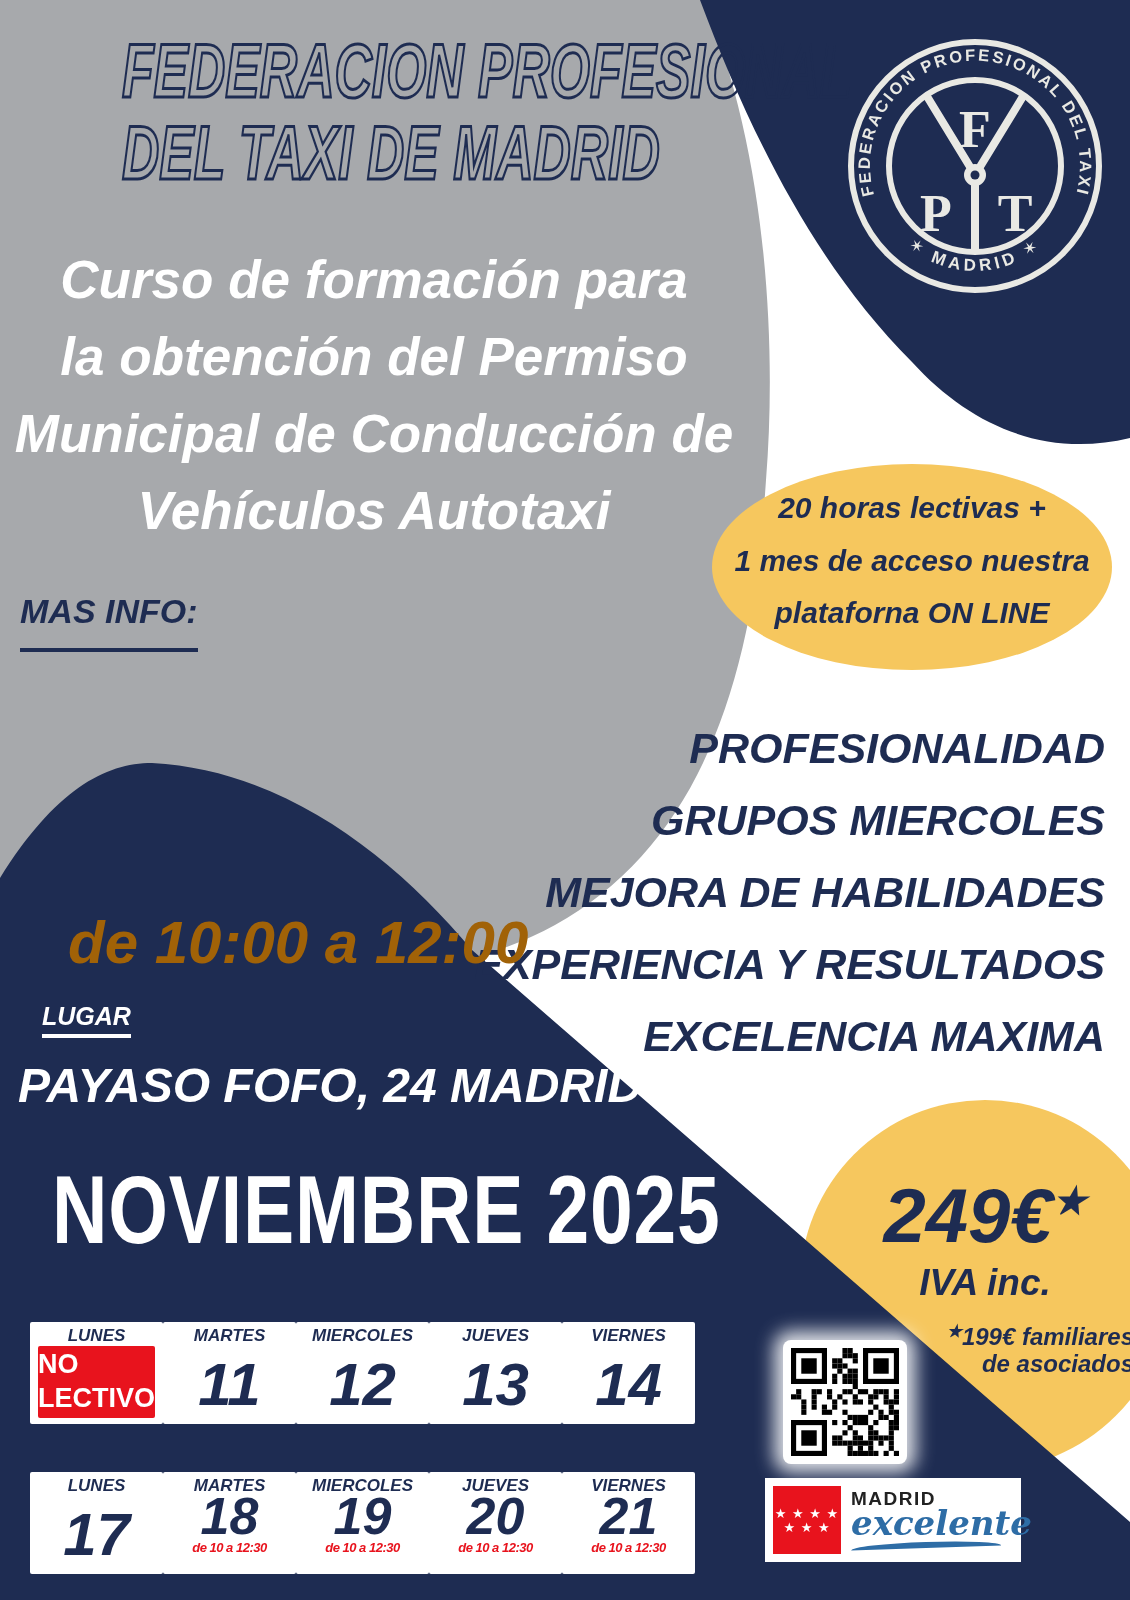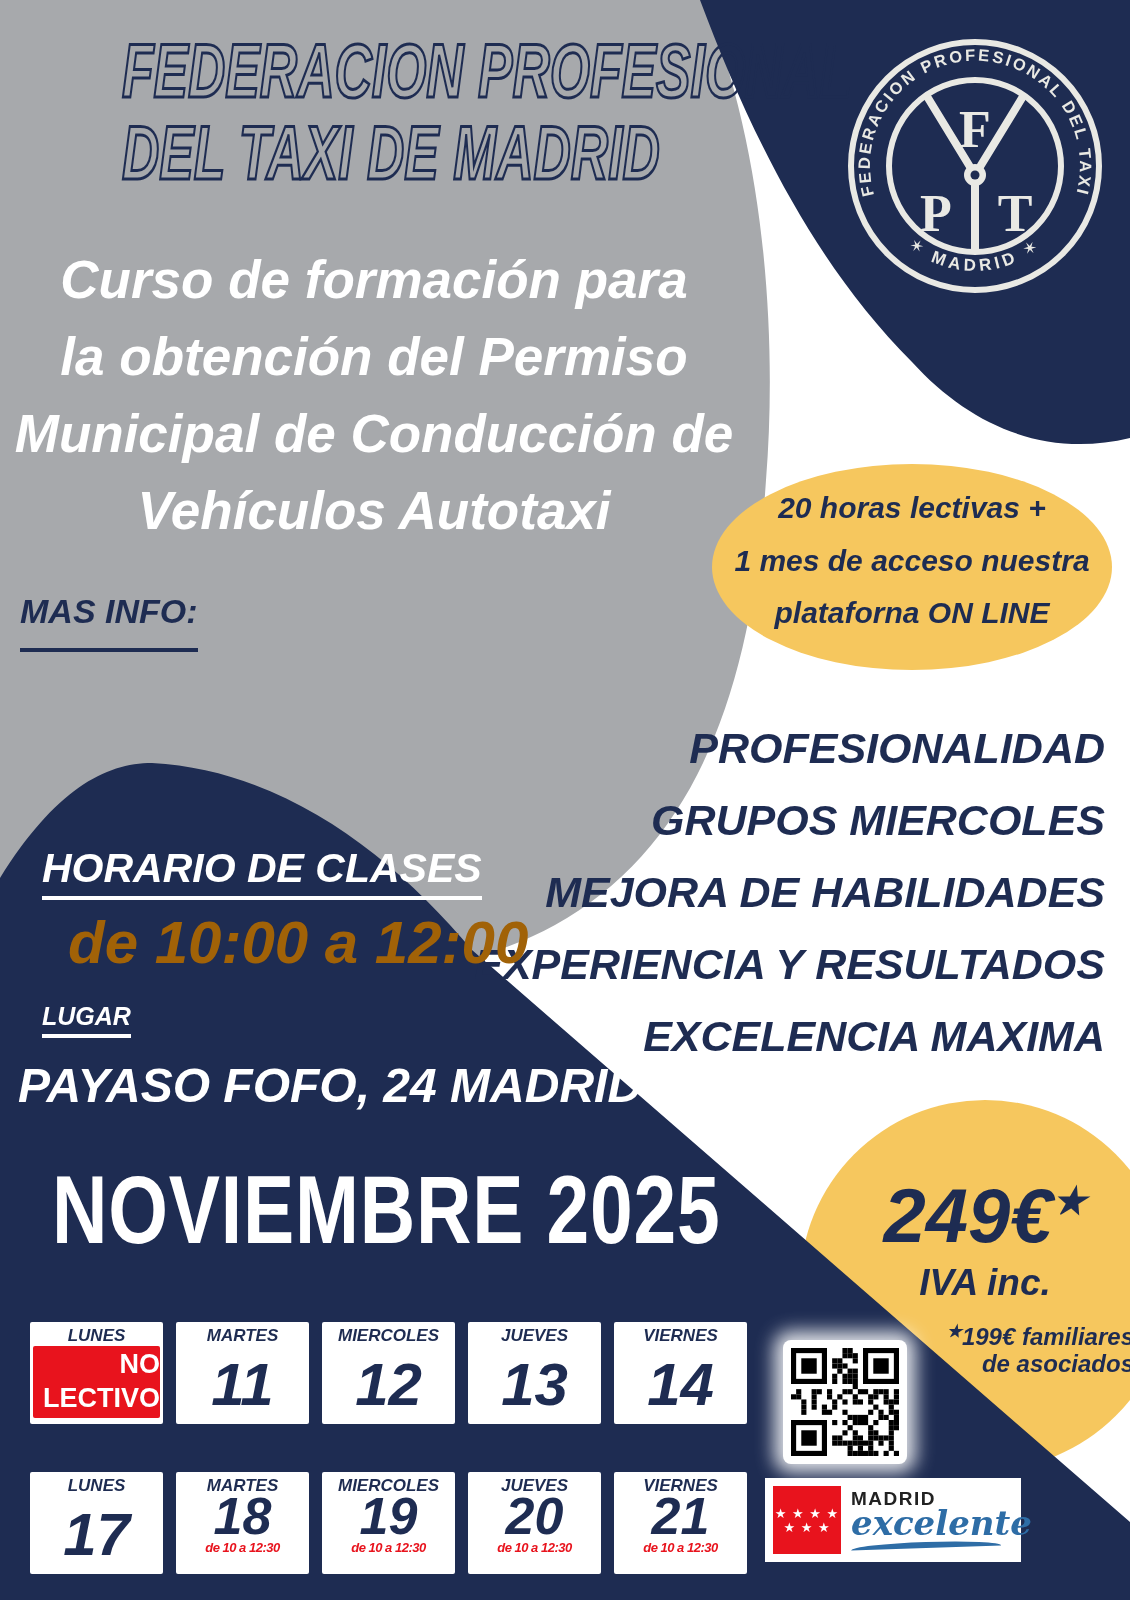--- a/index.html
+++ b/index.html
@@ -42,33 +42,33 @@
   .horario-label{left:42px;top:845px;color:#fff;font-size:41px;font-style:italic;font-weight:600;
     border-bottom:4px solid #fff;padding-bottom:4px;display:inline-block;}
   .horario-time{left:68px;top:908px;color:#a16207;font-size:60px;font-weight:bold;font-style:italic;}
   .lugar-label{left:42px;top:1002px;color:#fff;font-size:25px;font-style:italic;font-weight:600;
     border-bottom:4px solid #fff;padding-bottom:3px;display:inline-block;}
   .lugar-value{left:18px;top:1058px;color:#fff;font-size:48px;font-weight:bold;font-style:italic;white-space:nowrap;}
 
   
   .month-title{left:52px;top:1155px;color:#fff;font-size:96px;font-weight:bold;
     transform:scaleX(.8);transform-origin:0 0;white-space:nowrap;letter-spacing:1px;}
-  .cal-row{position:absolute;left:30px;display:flex;gap:13px;z-index:2;}
+  .cal-row{position:absolute;left:30px;display:flex;z-index:2;}
   .cal-row1{top:1322px;}
   .cal-row2{top:1472px;}
   .cell{width:133px;height:102px;background:#fff;border-radius:2px;display:flex;flex-direction:column;
     align-items:center;overflow:visible;}
   .cell .day{font-size:17px;font-weight:bold;font-style:italic;color:var(--navy);margin-top:5px;line-height:1;}
   .cell .num{font-size:60px;font-weight:bold;font-style:italic;color:var(--navy);line-height:.95;flex:1;
     display:flex;align-items:center;}
   .cell .num.small{font-size:52px;flex:0 1 auto;margin-top:-2px;}
   .cell .time{font-size:13px;font-weight:bold;font-style:italic;color:var(--red);line-height:1;
     letter-spacing:-.5px;margin-bottom:4px;white-space:nowrap;}
-  .cell .holiday{background:var(--red);width:127px;flex:1;margin:2px 0 6px 0;border-radius:2px;
-    display:flex;flex-direction:column;align-items:flex-end;justify-content:center;color:#fff;
+  .cell .holiday{background:var(--red);width:117px;flex:1;margin:2px 0 6px 0;border-radius:2px;
+    display:flex;flex-direction:column;align-items:flex-start;justify-content:center;color:#fff;
     font-size:27px;font-weight:bold;line-height:1.25;}
 
   
   .price-amount{left:835px;top:1178px;width:300px;text-align:center;color:var(--navy);
     font-size:76px;font-weight:bold;font-style:italic;line-height:1;}
   .price-amount sup{font-size:38px;vertical-align:28px;}
   .price-iva{left:835px;top:1262px;width:300px;text-align:center;color:var(--navy);
     font-size:37px;font-weight:bold;font-style:italic;}
   .price-note{left:916px;top:1322px;width:206px;text-align:right;color:var(--navy);
     font-size:24px;font-weight:bold;font-style:italic;line-height:1.12;margin-left:12px;}
@@ -148,21 +148,20 @@
   <div class="layer masinfo-label">MAS INFO:</div>
 
   <div class="layer benefits">
     <div>PROFESIONALIDAD</div>
     <div>GRUPOS MIERCOLES</div>
     <div>MEJORA DE HABILIDADES</div>
     <div>EXPERIENCIA Y RESULTADOS</div>
     <div>EXCELENCIA MAXIMA</div>
   </div>
 
-  <div class="layer horario-label">HORARIO DE CLASES</div>
   <div class="layer horario-time">de 10:00 a 12:00</div>
   <div class="layer lugar-label">LUGAR</div>
   <div class="layer lugar-value">PAYASO FOFO, 24 MADRID</div>
 
   <div class="layer month-title">NOVIEMBRE 2025</div>
 
   <div class="cal-row cal-row1">
     <div class="cell">
       <span class="day">LUNES</span>
       <div class="holiday">

